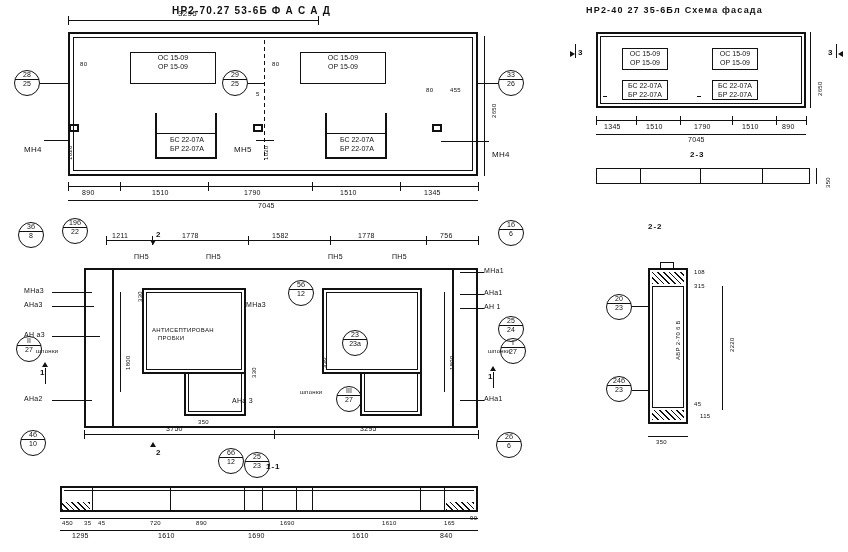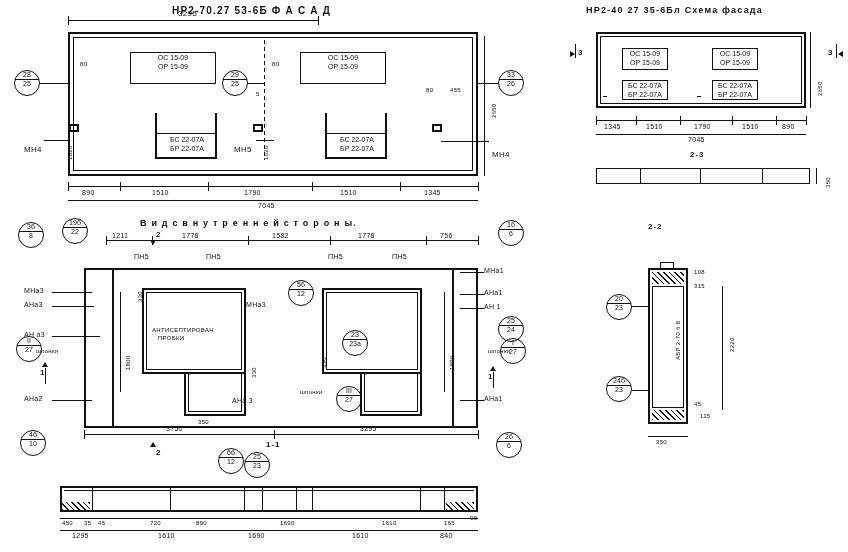--- a/index.html
+++ b/index.html
@@ -176,21 +176,20 @@
   <div class="t sm" style="left:688px;top:135px;">7045</div>
 
   <div class="t" style="left:690px;top:150px;font-weight:bold;letter-spacing:1px;">2-3</div>
   <div class="box" style="left:596px;top:168px;width:214px;height:16px;"></div>
   <div class="ln v" style="left:640px;top:168px;height:16px;"></div>
   <div class="ln v" style="left:700px;top:168px;height:16px;"></div>
   <div class="ln v" style="left:762px;top:168px;height:16px;"></div>
   <div class="t xs vert" style="left:824px;top:188px;transform:rotate(-90deg);">350</div>
   <div class="ln v" style="left:816px;top:168px;height:16px;"></div>
 
-  <div class="t ttl" style="left:140px;top:219px;font-size:9px;">В и д  с  в н у т р е н н е й  с т о р о н ы.</div>
 
   <div class="ln h" style="left:106px;top:240px;width:372px;"></div>
   <div class="ln v" style="left:106px;top:236px;height:9px;"></div>
   <div class="ln v" style="left:152px;top:236px;height:9px;"></div>
   <div class="ln v" style="left:248px;top:236px;height:9px;"></div>
   <div class="ln v" style="left:330px;top:236px;height:9px;"></div>
   <div class="ln v" style="left:426px;top:236px;height:9px;"></div>
   <div class="ln v" style="left:478px;top:236px;height:9px;"></div>
   <div class="t sm" style="left:112px;top:231px;">1211</div>
   <div class="t sm" style="left:182px;top:231px;">1778</div>
@@ -358,21 +357,21 @@
     <span>23</span>
   </div>
   <div class="ln h" style="left:632px;top:306px;width:18px;"></div>
   <div class="circ" style="left:606px;top:376px;width:26px;height:26px;">
     <span>24б</span>
       <div class="div"></div>
     <span>23</span>
   </div>
   <div class="ln h" style="left:632px;top:390px;width:18px;"></div>
 
-  <div class="t" style="left:266px;top:440px;font-weight:bold;letter-spacing:1px;">1-1</div>
+  <div class="t" style="left:266px;top:462px;font-weight:bold;letter-spacing:1px;">1-1</div>
   <div class="circ" style="left:244px;top:452px;width:26px;height:26px;">
     <span>25</span>
       <div class="div"></div>
     <span>23</span>
   </div>
 
   <div class="box2" style="left:60px;top:486px;width:418px;height:26px;"></div>
   <div class="ln h" style="left:64px;top:490px;width:410px;"></div>
   <div class="ln v" style="left:92px;top:486px;height:26px;"></div>
   <div class="ln v" style="left:170px;top:486px;height:26px;"></div>

